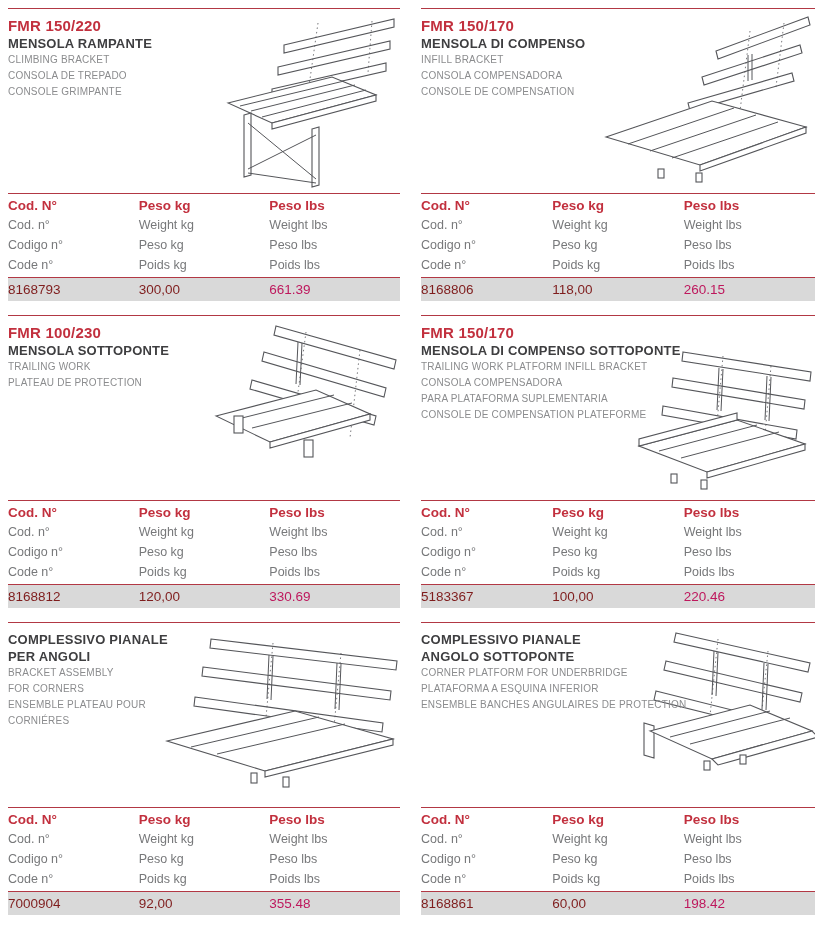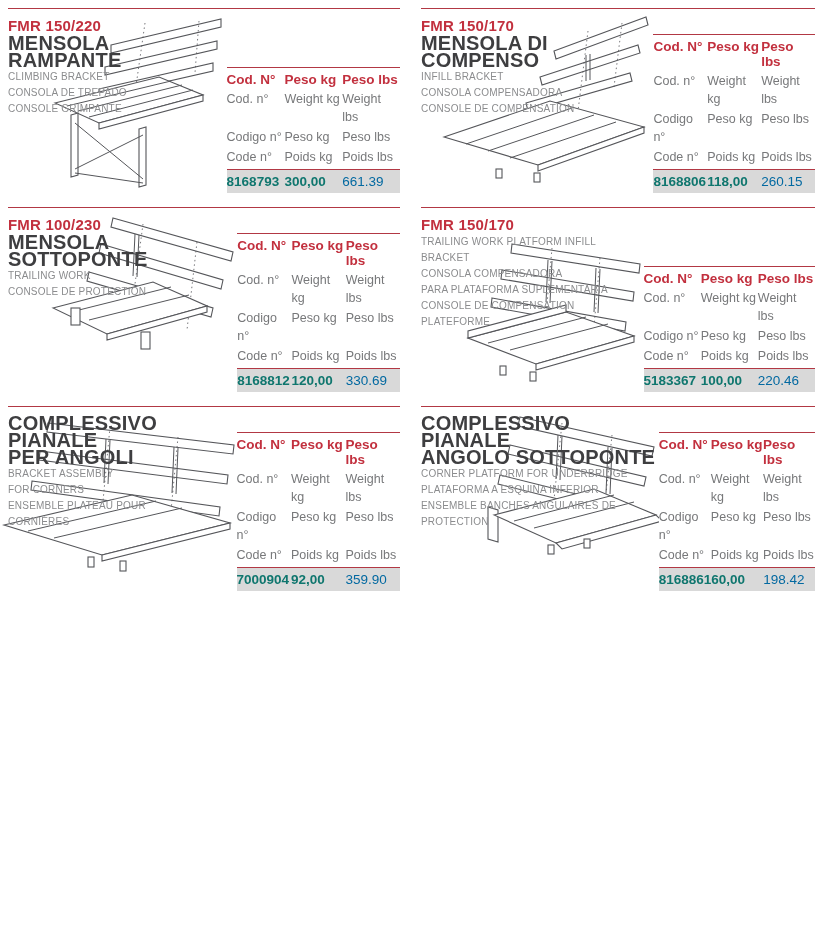--- a/index.html
+++ b/index.html
@@ -1,36 +1,36 @@
 <!DOCTYPE html>
 <html><head>
 <meta charset="utf-8">
 <style>
   html,body{margin:0;padding:0;background:#fff;}
   body{width:823px;height:938px;font-family:"Liberation Sans",sans-serif;-webkit-font-smoothing:antialiased;overflow:hidden;}
   .page{box-sizing:border-box;width:823px;padding:8px 8px 0 8px;display:grid;grid-template-columns:392px 394px;column-gap:21px;row-gap:14px;}
-  .product{border-top:1.5px solid #b23844;display:flex;flex-direction:row;}
+  .product{border-top:1.5px solid #b23844;display:flex;flex-direction:column;}
   .head{position:relative;height:184px;padding-top:8px;box-sizing:border-box;}
   .txt{position:relative;z-index:2;max-width:100%;}
   .code{font-size:15px;font-weight:bold;color:#c2303e;letter-spacing:.2px;line-height:18px;}
-  .title{font-size:20px;font-weight:bold;color:#3e3e40;letter-spacing:.2px;line-height:17px;}
+  .title{font-size:13px;font-weight:bold;color:#3e3e40;letter-spacing:.2px;line-height:17px;}
   .desc{font-size:10px;color:#8b8c8e;letter-spacing:.2px;line-height:16px;}
   .drawing{position:absolute;top:2px;right:0;z-index:1;}
   .drawing polygon,.drawing rect{fill:#ffffff;stroke:#55565a;stroke-width:1.1;}
   .drawing line{stroke:#55565a;stroke-width:1;fill:none;}
   .drawing .dash{stroke-dasharray:1.5,3;stroke-width:.8;}
   .tbl{margin-top:auto;}
   .row3{display:grid;grid-template-columns:1fr 1fr 1fr;}
   .thead{border-top:1.5px solid #b23844;padding:4px 0 2px 0;}
   .th{font-size:13.5px;font-weight:bold;color:#c2303e;}
   .sub{padding:1px 0;}
   .td{font-size:12.5px;color:#77787a;line-height:18px;}
   .vals{border-top:1.5px solid #b23844;margin-top:2px;background:#d9d9d9;padding:4px 0;}
-  .val{font-size:13.5px;font-weight:bold;color:#0f766e;}
-  .val-light{font-size:13.5px;font-weight:normal;color:#0369a1;}
+  .val{font-size:13.5px;font-weight:normal;color:#7f1d1d;}
+  .val-light{font-size:13.5px;font-weight:normal;color:#be185d;}
 </style>
 </head>
 <body>
 
 <div class="page">
 
   <section class="product">
     <div class="head">
       <div class="txt">
         <div class="code">FMR 150/220</div>
@@ -140,21 +140,21 @@
       </div>
     </div>
   </section>
 
   <section class="product">
     <div class="head">
       <div class="txt">
         <div class="code">FMR 100/230</div>
         <div class="title">MENSOLA SOTTOPONTE</div>
         <div class="desc">TRAILING WORK</div>
-        <div class="desc">CONSOLE DE PROTECTION</div>
+        <div class="desc">PLATEAU DE PROTECTION</div>
       </div>
       <svg class="drawing" width="190" height="180" viewBox="0 0 190 180">
         <polygon points="66,8 186,42 184,51 64,17"></polygon>
         <polygon points="54,34 176,70 174,79 52,43"></polygon>
         <polygon points="42,62 166,98 164,107 40,71"></polygon>
         <line class="dash" x1="96" y1="14" x2="84" y2="104"></line>
         <line class="dash" x1="150" y1="32" x2="140" y2="120"></line>
         <line x1="88" y1="24" x2="86" y2="66"></line>
         <line x1="92" y1="25" x2="90" y2="67"></line>
         <polygon points="6,98 106,72 160,96 60,124"></polygon>
@@ -191,20 +191,21 @@
         <div class="val">120,00</div>
         <div class="val-light">330.69</div>
       </div>
     </div>
   </section>
 
   <section class="product">
     <div class="head">
       <div class="txt">
         <div class="code">FMR 150/170</div>
+        <div class="title">MENSOLA DI COMPENSO SOTTOPONTE</div>
         <div class="desc">TRAILING WORK PLATFORM INFILL BRACKET</div>
         <div class="desc">CONSOLA COMPENSADORA</div>
         <div class="desc">PARA PLATAFORMA SUPLEMENTARIA</div>
         <div class="desc">CONSOLE DE COMPENSATION PLATEFORME</div>
       </div>
       <svg class="drawing" width="178" height="180" viewBox="0 0 178 180" style="top:30px;">
         <polygon points="46,6 174,26 173,35 45,15"></polygon>
         <polygon points="36,32 168,54 167,63 35,41"></polygon>
         <polygon points="26,60 160,84 159,93 25,69"></polygon>
         <line class="dash" x1="86" y1="10" x2="78" y2="100"></line>
@@ -296,21 +297,21 @@
         <div class="td">Peso lbs</div>
       </div>
       <div class="row3 sub">
         <div class="td">Code n°</div>
         <div class="td">Poids kg</div>
         <div class="td">Poids lbs</div>
       </div>
       <div class="row3 vals">
         <div class="val">7000904</div>
         <div class="val">92,00</div>
-        <div class="val-light">359.90</div>
+        <div class="val-light">355.48</div>
       </div>
     </div>
   </section>
 
   <section class="product">
     <div class="head">
       <div class="txt">
         <div class="title">COMPLESSIVO PIANALE</div>
         <div class="title">ANGOLO SOTTOPONTE</div>
         <div class="desc">CORNER PLATFORM FOR UNDERBRIDGE</div>

